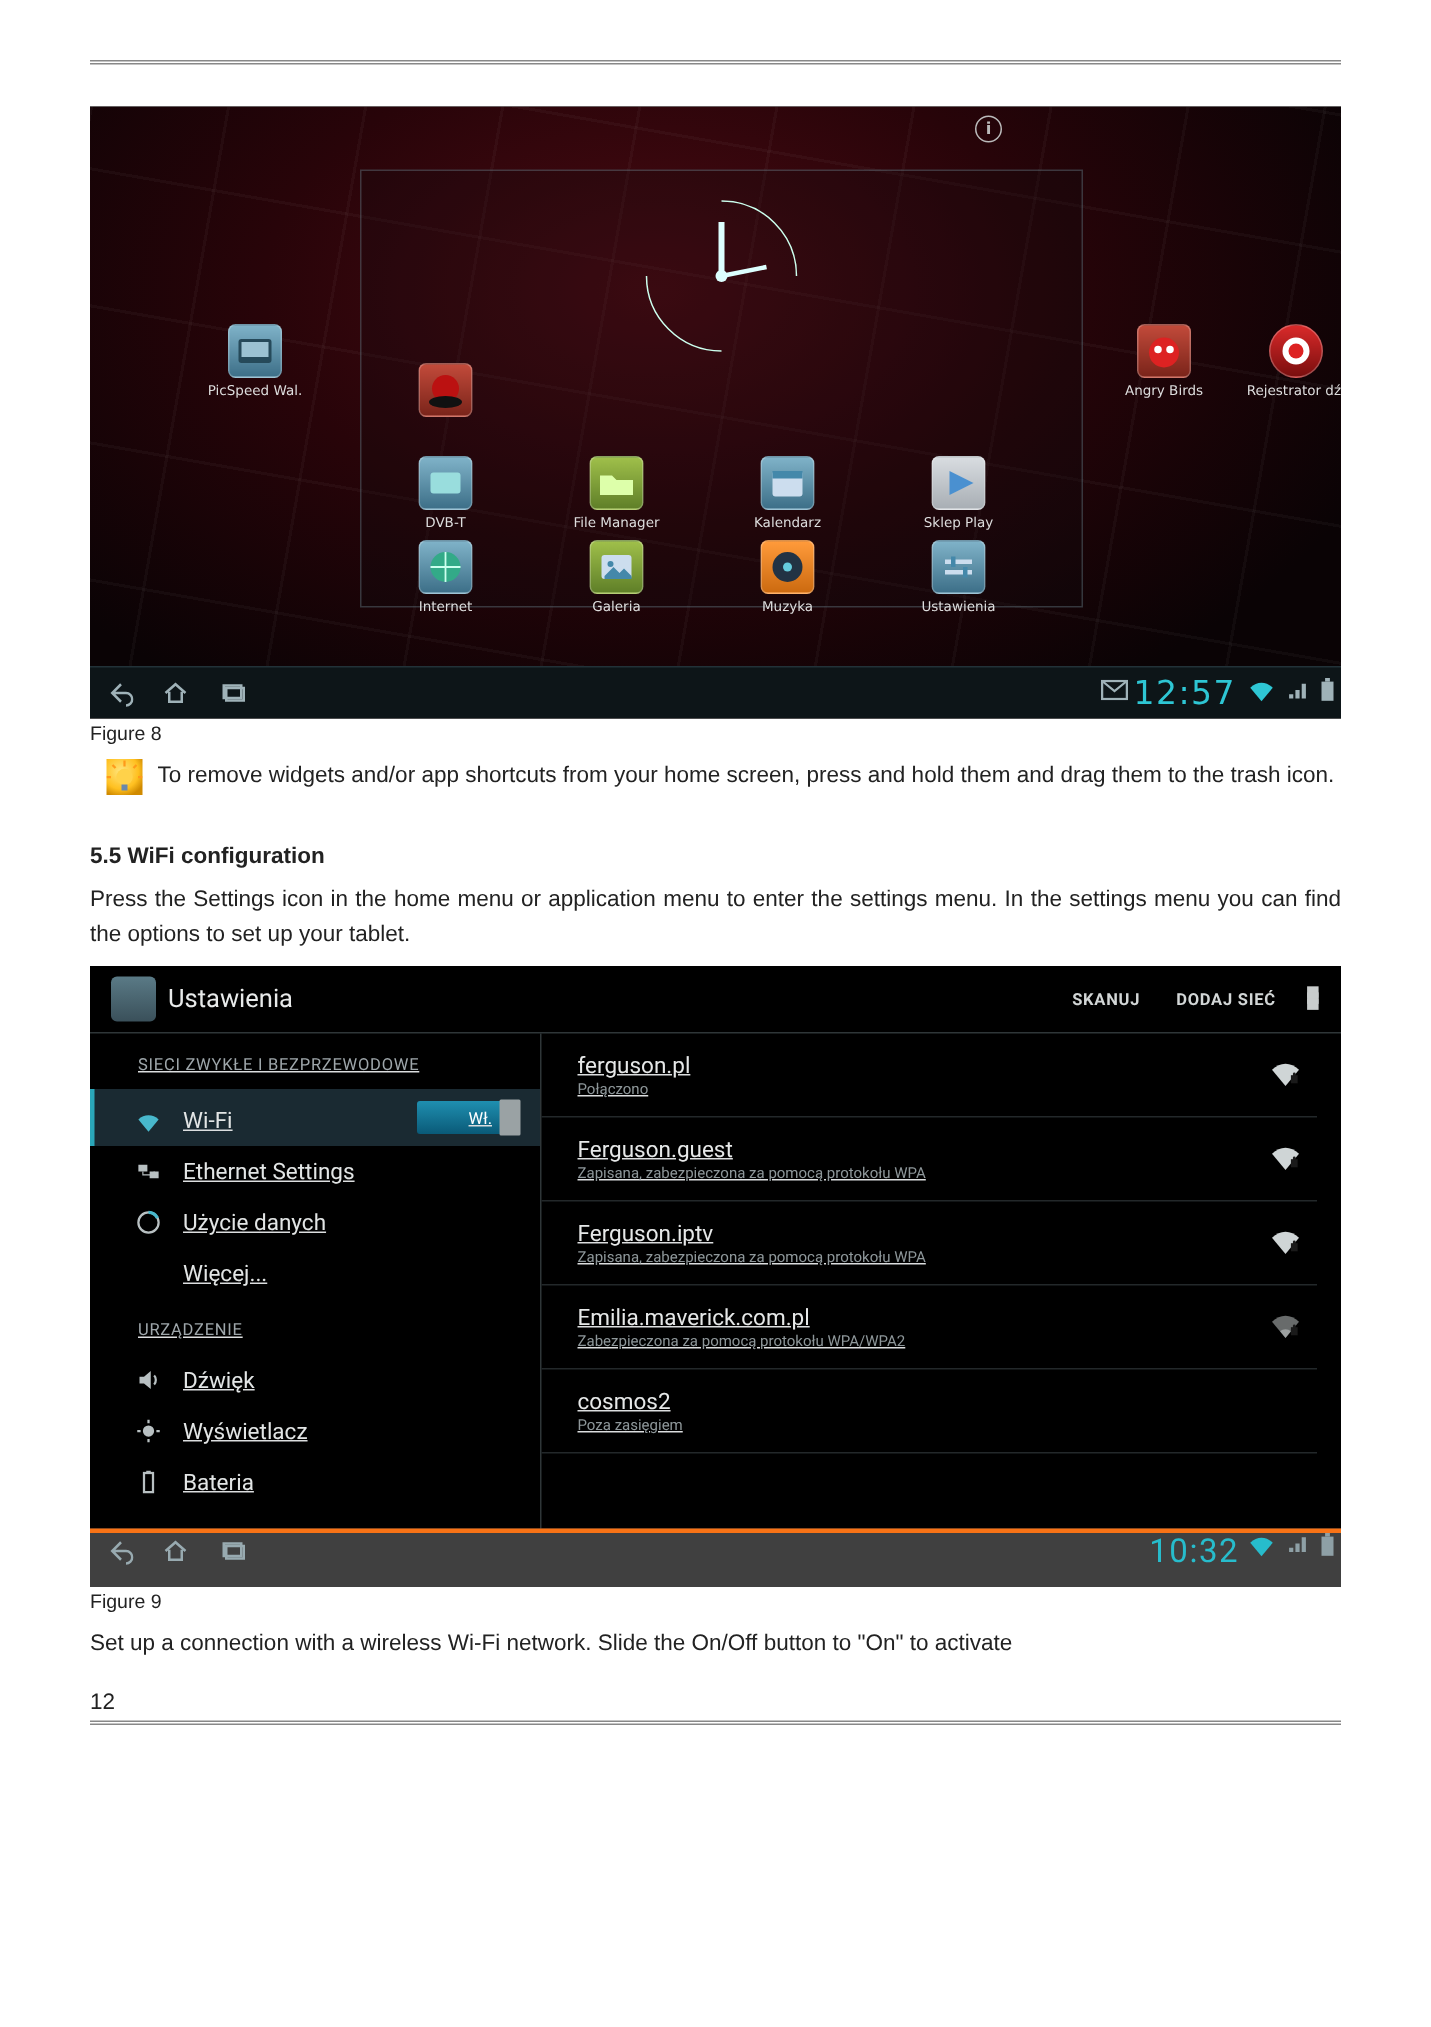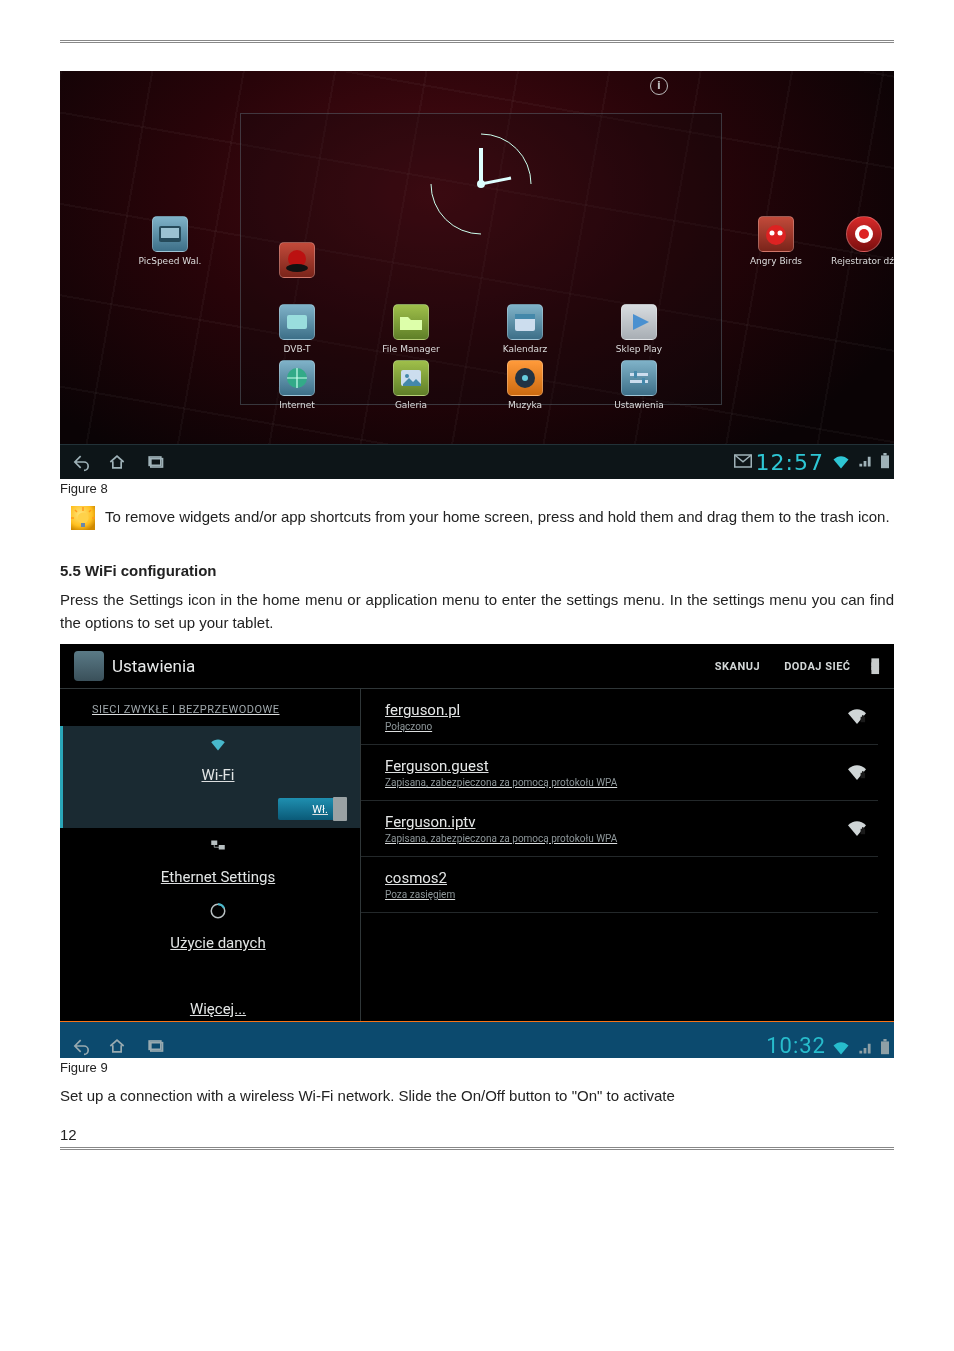--- a/index.html
+++ b/index.html
@@ -112,22 +112,22 @@
     background:linear-gradient(#5a7a86,#3a505a);border-radius:4px;
   }
   .fig9 .hdr .title { font-size:17px; color:#e8eaea; }
   .fig9 .hdr .spacer{flex:1;}
   .fig9 .hdr .act { font-size:11px; font-weight:bold; color:#d2d6d6; padding:0 12px; letter-spacing:0.5px; }
   .fig9 .hdr .dots { padding:0 14px 0 8px; color:#c8cccc; letter-spacing:0; line-height:0.4; font-size:10px; }
   .fig9 .cols { display:flex; height:334px;text-decoration:underline; }
   .fig9 .side { width:300px; border-right:1px solid #2f3638; overflow:hidden; }
   .fig9 .section-hdr { font-size:11px; color:#9ea6aa; padding:14px 18px 10px 32px; letter-spacing:0.5px; }
   .fig9 .row {
-    display:flex; align-items:center; gap:14px; padding:8px 14px 8px 30px;
-    font-size:15px; color:#e2e5e5;flex-direction:column;
+    display:flex; align-items:flex-end; gap:14px; padding:8px 14px 8px 30px;
+    font-size:15px; color:#e2e5e5;
   }
   .fig9 .row .ric { width:18px; height:18px; flex:0 0 18px; color:#b8c0c2; }
   .fig9 .row .ric svg{width:18px;height:18px;}
   .fig9 .row.sel { background:#1a2a32; box-shadow: inset 3px 0 #2aa6b8; }
   .fig9 .toggle {
     margin-left:auto; width:56px; height:22px; border-radius:2px;
     background:linear-gradient(#1f8fb0,#0a5a78); color:#fff; font-size:11px;
     display:flex;align-items:center;justify-content:flex-end;padding:0 6px;
     position:relative;
   }
@@ -138,22 +138,22 @@
     display:flex; align-items:center;
   }
   .fig9 .net .nt { flex:1; }
   .fig9 .net .ssid { font-size:15px; color:#e6e8e8; }
   .fig9 .net .sub  { font-size:10px; color:#8e979a; margin-top:2px; }
   .fig9 .net .sig  { width:22px; color:#cfd5d6; }
   .fig9 .net .sig svg{width:22px;height:18px;}
   .fig9 .net .sig.weak svg path{opacity:0.5;}
   .fig9 .navbar9 {
     position:absolute; left:0; right:0; bottom:0; height:36px;
-    background:#0c4a6e; border-top:1px solid #f97316;
-    display:flex; align-items:flex-end;
+    background:#404040; border-top:3px solid #f97316;
+    display:flex; align-items:flex-start;
   }
   .fig9 .navbar9 .nav-icon { width:38px; height:24px; display:flex; align-items:center; justify-content:center; color:#98aab0; }
   .fig9 .navbar9 .nav-icon svg{width:20px;height:20px;}
   .fig9 .navbar9 .spacer{flex:1;}
   .fig9 .navbar9 .clock{ color:#27bccc; font-size:22px; letter-spacing:1px; padding-right:2px; }
   .fig9 .navbar9 .stat { color:#27bccc; font-size:14px; padding:0 4px; }
   .fig9 .navbar9 .stat.gray{color:#8ea0a6;}
 
   .pagenum { font-size:15px; margin-top:18px; }
   .footer-rule { border:0; border-top:3px double #888; margin:4px 0 0 0; }
@@ -437,20 +437,32 @@
           <div class="nt">
               <div class="ssid">Ferguson.iptv</div>
               <div class="sub">Zapisana, zabezpieczona za pomocą protokołu WPA</div>
             </div>
           <div class="sig"><svg viewBox="0 0 24 20">
                 <path fill="#cfd5d6" d="M12 20L2 8c6-6 14-6 20 0z"></path>
                 <rect x="16" y="12" width="5" height="6" fill="#1a1a1a"></rect>
                 <rect x="17.5" y="10" width="2" height="3" fill="#1a1a1a" rx="1"></rect>
               </svg></div>
         </div>
+        <div class="net">
+          <div class="nt">
+              <div class="ssid">Emilia.maverick.com.pl</div>
+              <div class="sub">Zabezpieczona za pomocą protokołu WPA/WPA2</div>
+            </div>
+          <div class="sig weak"><svg viewBox="0 0 24 20">
+                <path fill="#cfd5d6" d="M12 20L2 8c6-6 14-6 20 0z" opacity="0.35"></path>
+                <path fill="#cfd5d6" d="M12 20l-4-5c2-2 6-2 8 0z"></path>
+                <rect x="16" y="12" width="5" height="6" fill="#1a1a1a"></rect>
+                <rect x="17.5" y="10" width="2" height="3" fill="#1a1a1a" rx="1"></rect>
+              </svg></div>
+        </div>
         <div class="net" style="border-bottom:1px solid #23282a;">
           <div class="nt">
               <div class="ssid">cosmos2</div>
               <div class="sub">Poza zasięgiem</div>
             </div>
           <div class="sig"></div>
         </div>
       </div>
     </div>
 

